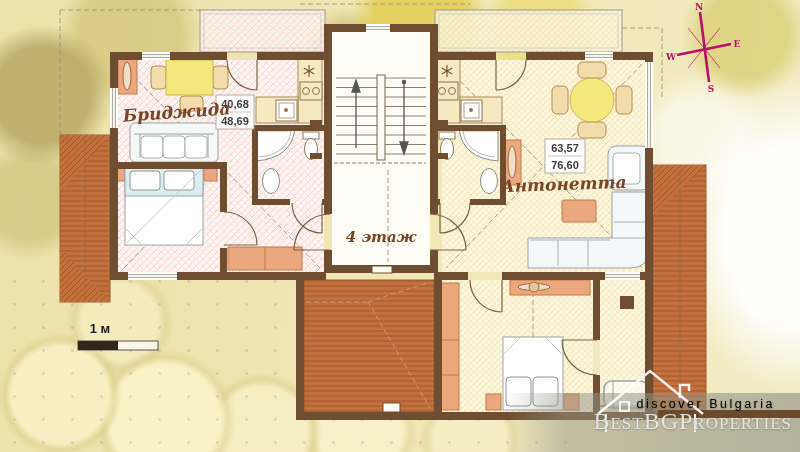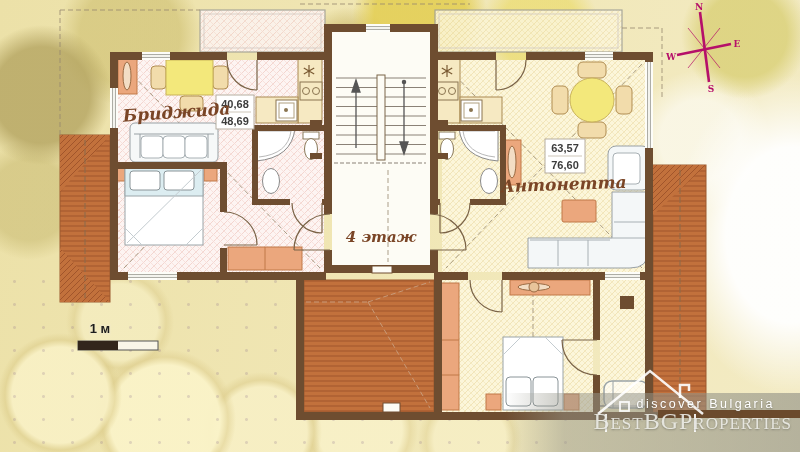--- a/index.html
+++ b/index.html
@@ -21,21 +21,21 @@
     radial-gradient(circle at 120px 322px, rgba(244,236,190,.9) 0 38px, rgba(219,203,139,.45) 46px, rgba(219,203,139,0) 54px),
     radial-gradient(circle at 360px 430px, rgba(248,241,200,.9) 0 42px, rgba(224,208,146,.45) 50px, rgba(224,208,146,0) 58px),
     radial-gradient(circle at 470px 440px, rgba(246,238,196,.9) 0 36px, rgba(222,206,142,.4) 44px, rgba(222,206,142,0) 52px),
     linear-gradient(100deg,#ece1a8 0%,#f0e6b4 45%,#f3ebc4 100%);}
   .bg::after{content:"";position:absolute;left:0;top:270px;width:580px;height:182px;
     background-image:radial-gradient(circle, rgba(120,90,130,.28) 0 1px, transparent 2px);
     background-size:29px 23px;opacity:.7;}
   svg{position:absolute;left:0;top:0;}
   .band{position:absolute;left:505px;top:393px;width:295px;height:59px;
     background:linear-gradient(90deg, rgba(150,150,138,0) 0%, rgba(150,150,138,.5) 20%, rgba(143,143,132,.62) 100%);}
-  .wm-tagline{position:absolute;top:397px;right:25px;color:#ffffff;font-size:12.5px;
+  .wm-tagline{position:absolute;top:397px;right:25px;color:#000000;font-size:12.5px;
     letter-spacing:2.5px;text-shadow:0 1px 2px rgba(80,80,70,.6);}
   .wm-brand{position:absolute;top:408px;right:8px;color:rgba(240,240,234,.88);
     font-family:"Liberation Serif",serif;font-variant:small-caps;font-size:24px;
     letter-spacing:1px;text-shadow:0 1px 2px rgba(90,90,80,.55);line-height:1.1;}
   text{user-select:none;}
   .apt-label{font-family:"DejaVu Serif",serif;font-style:italic;font-weight:bold;fill:#7a4526;}
   .num{font-family:"Liberation Sans",sans-serif;font-weight:bold;fill:#3c3c3c;font-size:11px;}
   .compass-letter{font-family:"DejaVu Serif",serif;font-weight:bold;font-size:9px;fill:#b5106a;}
 </style>
 </head>

